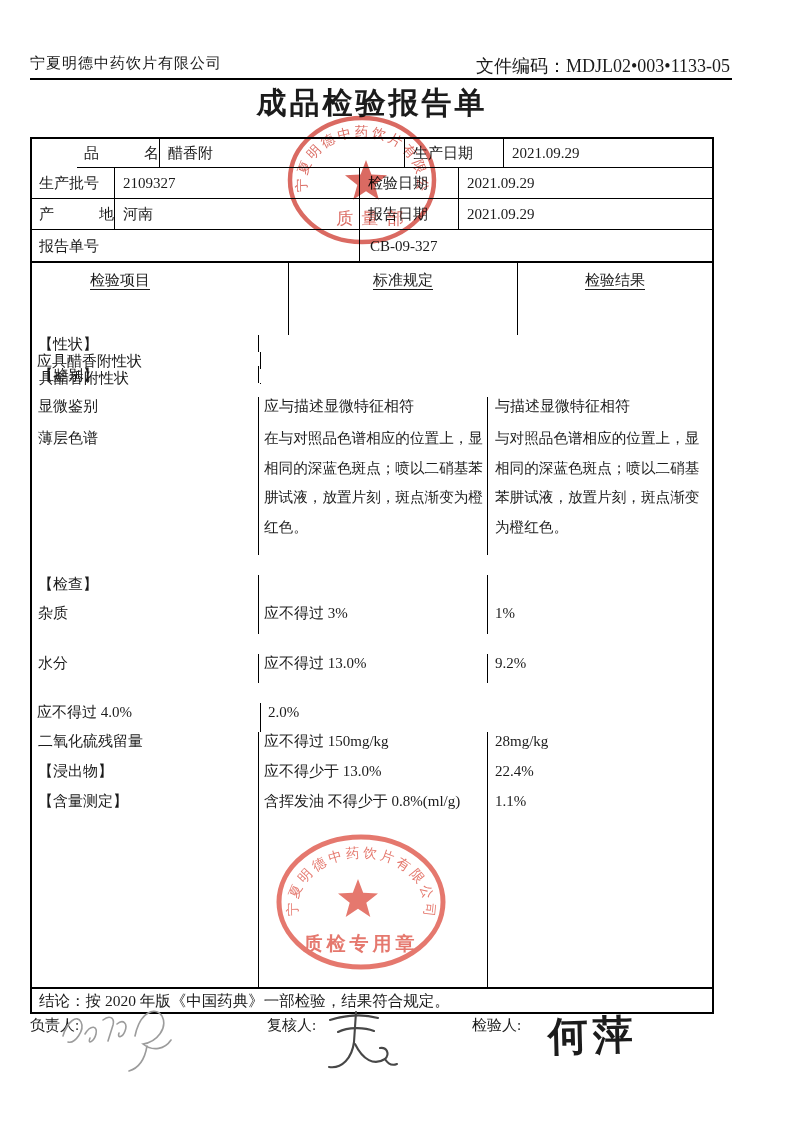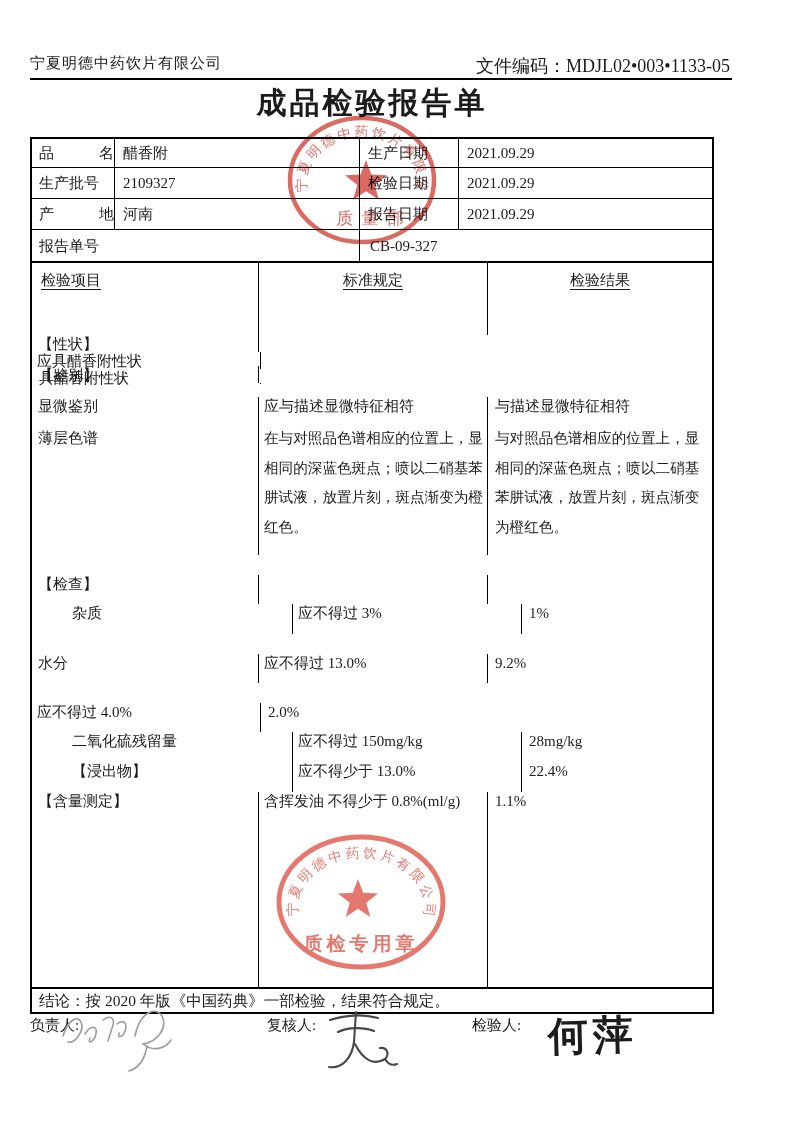--- a/index.html
+++ b/index.html
@@ -11,44 +11,44 @@
   .hdr-left  { position:absolute; left:30px;  top:54px; font-size:15px; letter-spacing:1px; }
   .hdr-right { position:absolute; right:70px; top:54px; font-size:18px; }
   .hdr-rule  { position:absolute; left:30px; top:78px; width:702px; height:2px; background:#000; }
   .title { position:absolute; left:30px; top:83px; width:684px; text-align:center;
            font-size:30px; font-weight:bold; letter-spacing:3px; }
 
   
   .info-table { position:absolute; left:30px; top:137px; width:684px; height:126px;
                 border:2px solid #000; border-bottom:none; }
   .irow { display:flex; border-bottom:1px solid #000; }
-  .ir1 { height:29px; } .ir2 { height:31px; } .ir3 { height:31px; }
+  .ir1 { height:29px;margin-left:45px; } .ir2 { height:31px; } .ir3 { height:31px; }
   .ir4 { height:33px; border-bottom:none; }
   .ic { font-size:15px; display:flex; align-items:center; overflow:hidden; white-space:nowrap; }
   .c1 { width:83px;  border-right:1px solid #000; padding-left:7px; }
   .c2 { width:245px; border-right:1px solid #000; padding-left:8px; }
   .c3 { width:99px;  border-right:1px solid #000; padding-left:8px; }
   .c4 { flex:1; padding-left:8px; }
   .cL { width:328px; border-right:1px solid #000; padding-left:7px; }
   .cR { flex:1; padding-left:10px;text-align:right; }
 
   
   .main-table { position:absolute; left:30px; top:261px; width:684px; height:728px;
                 border:2px solid #000; display:flex; flex-direction:column; }
   .mrow { display:flex; }
   .mc  { font-size:15px; line-height:16px; padding-top:1px; }
   .mc1 { width:227px; border-right:1px solid #000; padding-left:6px; }
   .mc2 { width:229px; border-right:1px solid #000; padding-left:5px; }
   .mc3 { flex:1; padding-left:7px; }
   .mhead { height:72px; }
   .mhead .mc { padding-top:9px; font-size:15px; }
-  .mhead .mc1 { padding-left:9px; }
+  .mhead .mc1 { padding-left:28px;margin-left:30px; }
   .mhead .mc2, .mhead .mc3 { text-align:center; padding-left:0; }
   .u { text-decoration:underline; text-underline-offset:4px; }
-  .rh29 { height:29px;margin-top:20px; } .rh30 { height:30px;margin-left:34px; } .rh31 { height:31px;flex-direction:column; } .rh32 { height:32px; }
+  .rh29 { height:29px;margin-top:20px; } .rh30 { height:30px; } .rh31 { height:31px;flex-direction:column; } .rh32 { height:32px; }
   .rtlc { height:126px; } .rfill { flex:1; }
   .tlc-text { display:block; position:relative; top:-6px; line-height:29.5px;
               font-size:14.6px; word-break:break-all; padding-right:3px; }
 
   
   .conclusion { position:absolute; left:30px; top:987px; width:684px; height:27px;
                 border:2px solid #000; font-size:15.5px; line-height:23px; padding-left:7px;
                 white-space:nowrap; overflow:hidden; }
 
   

